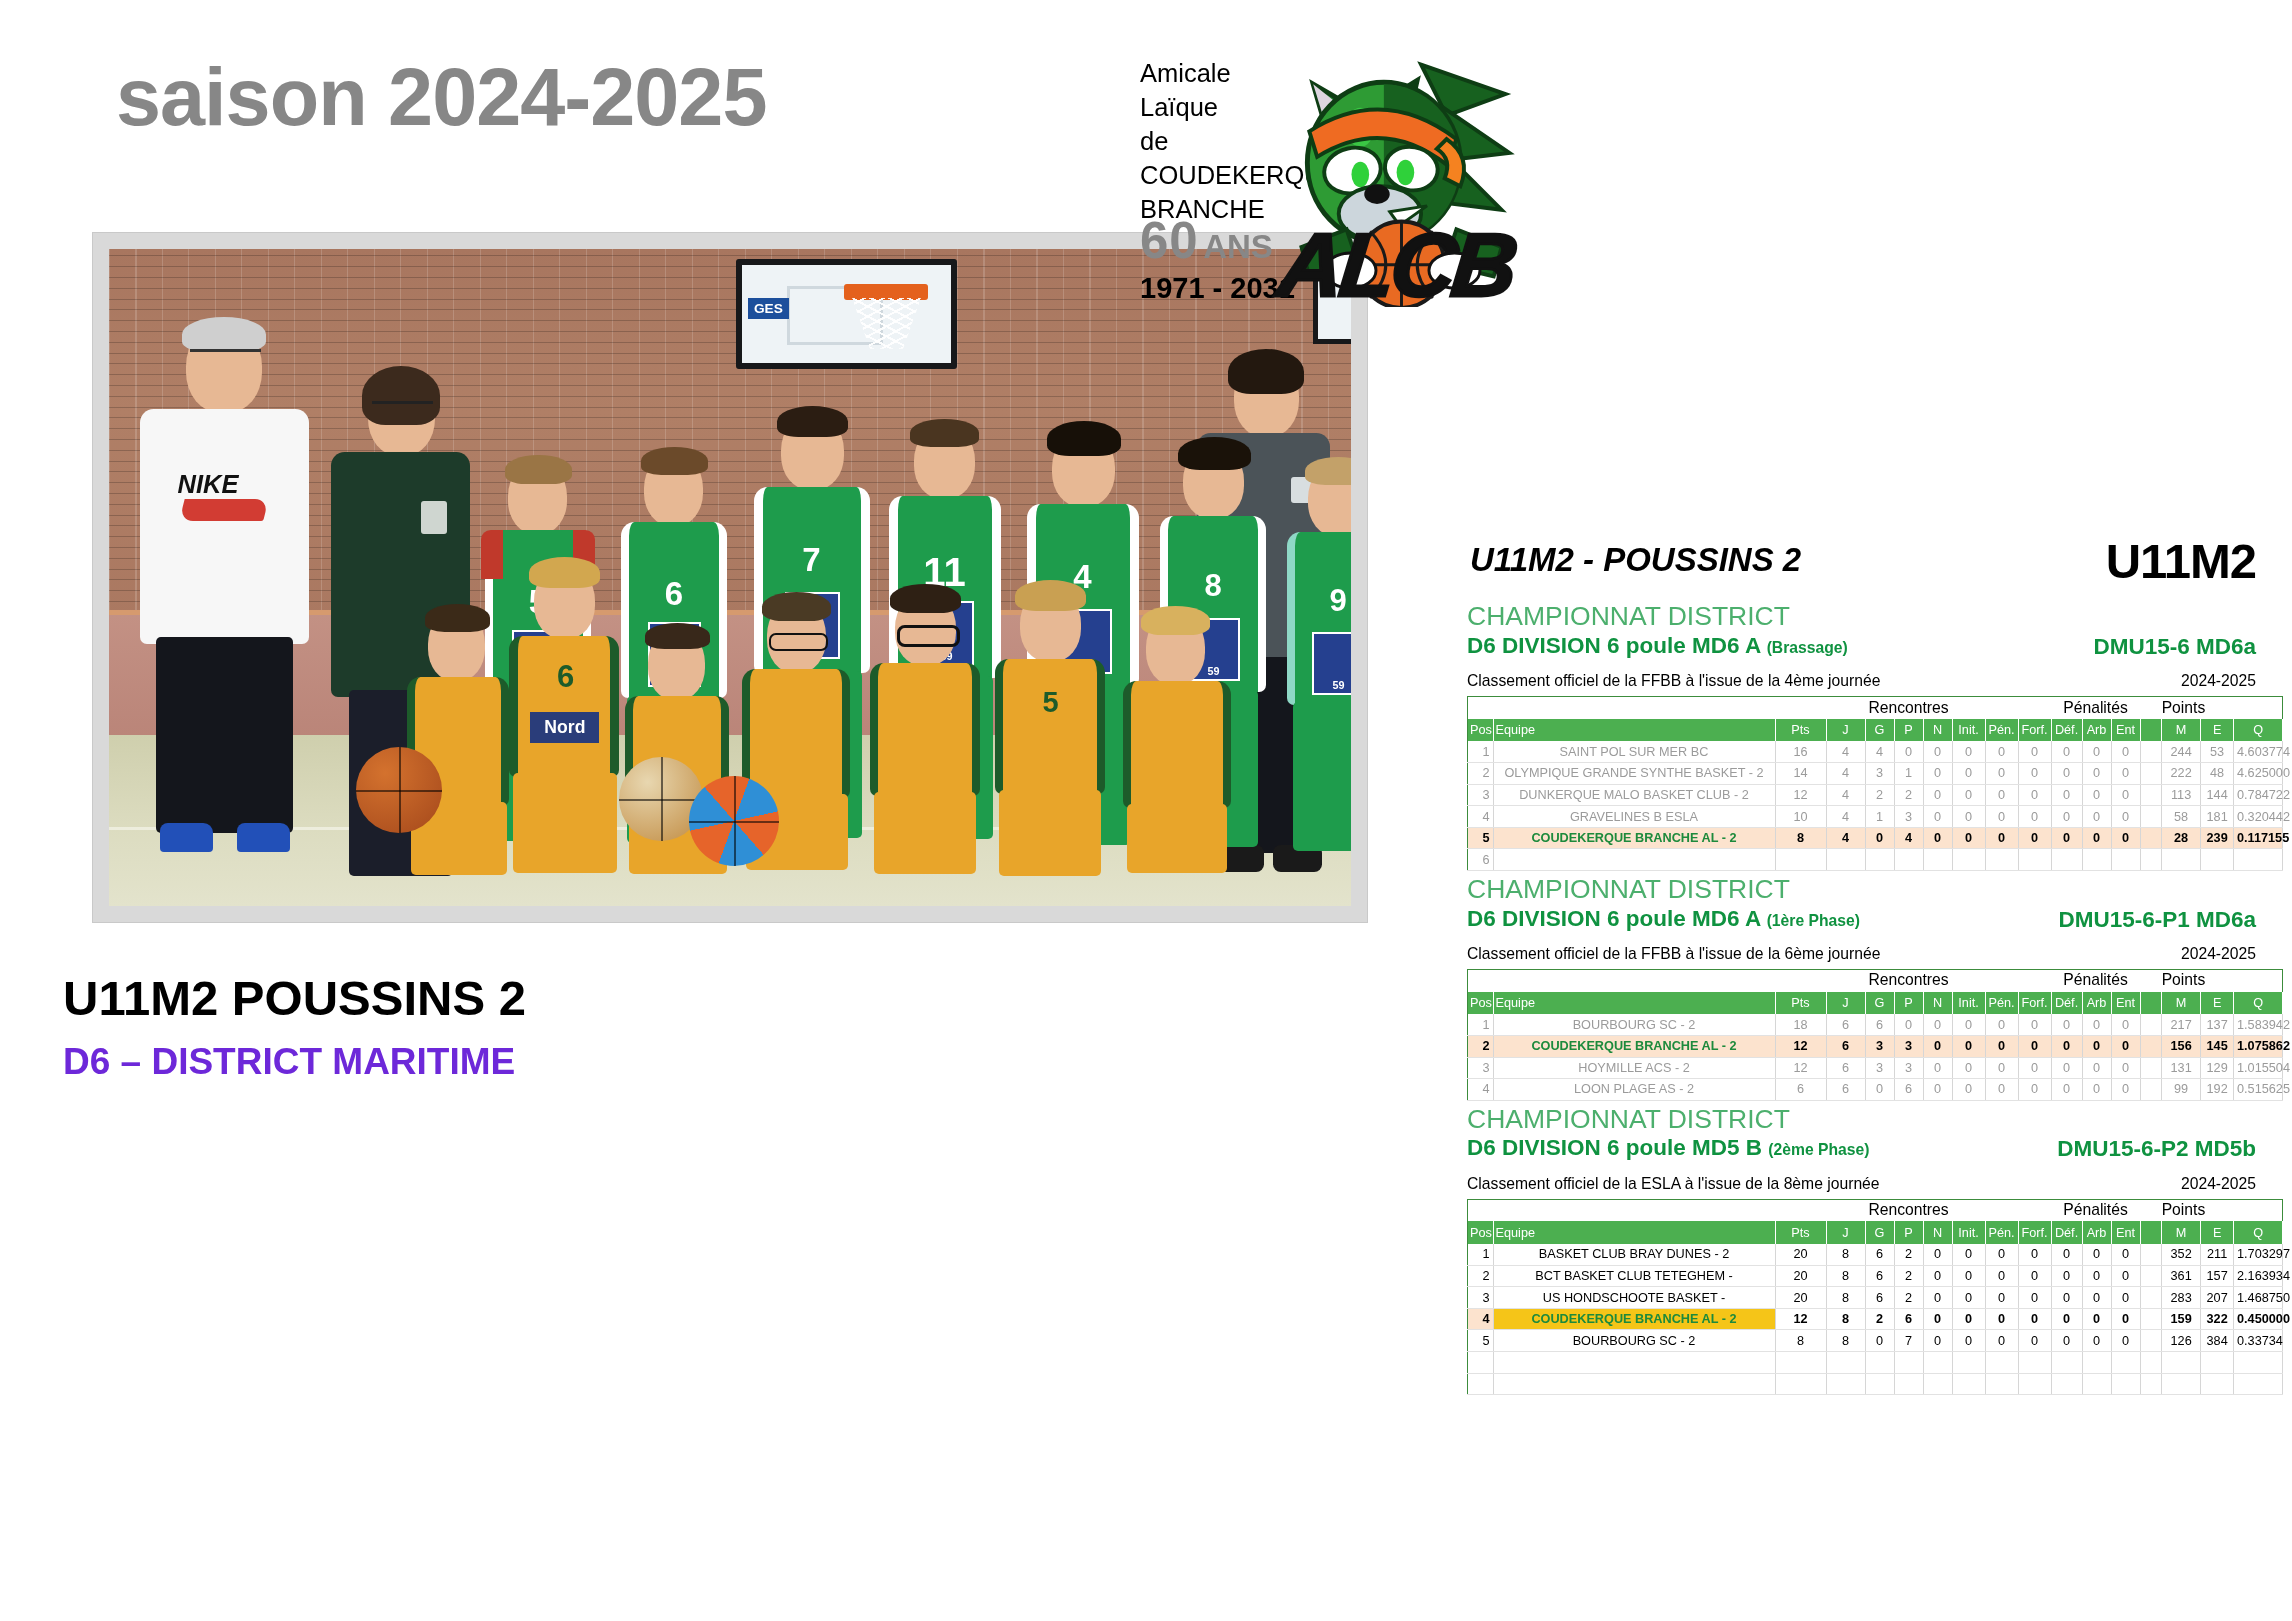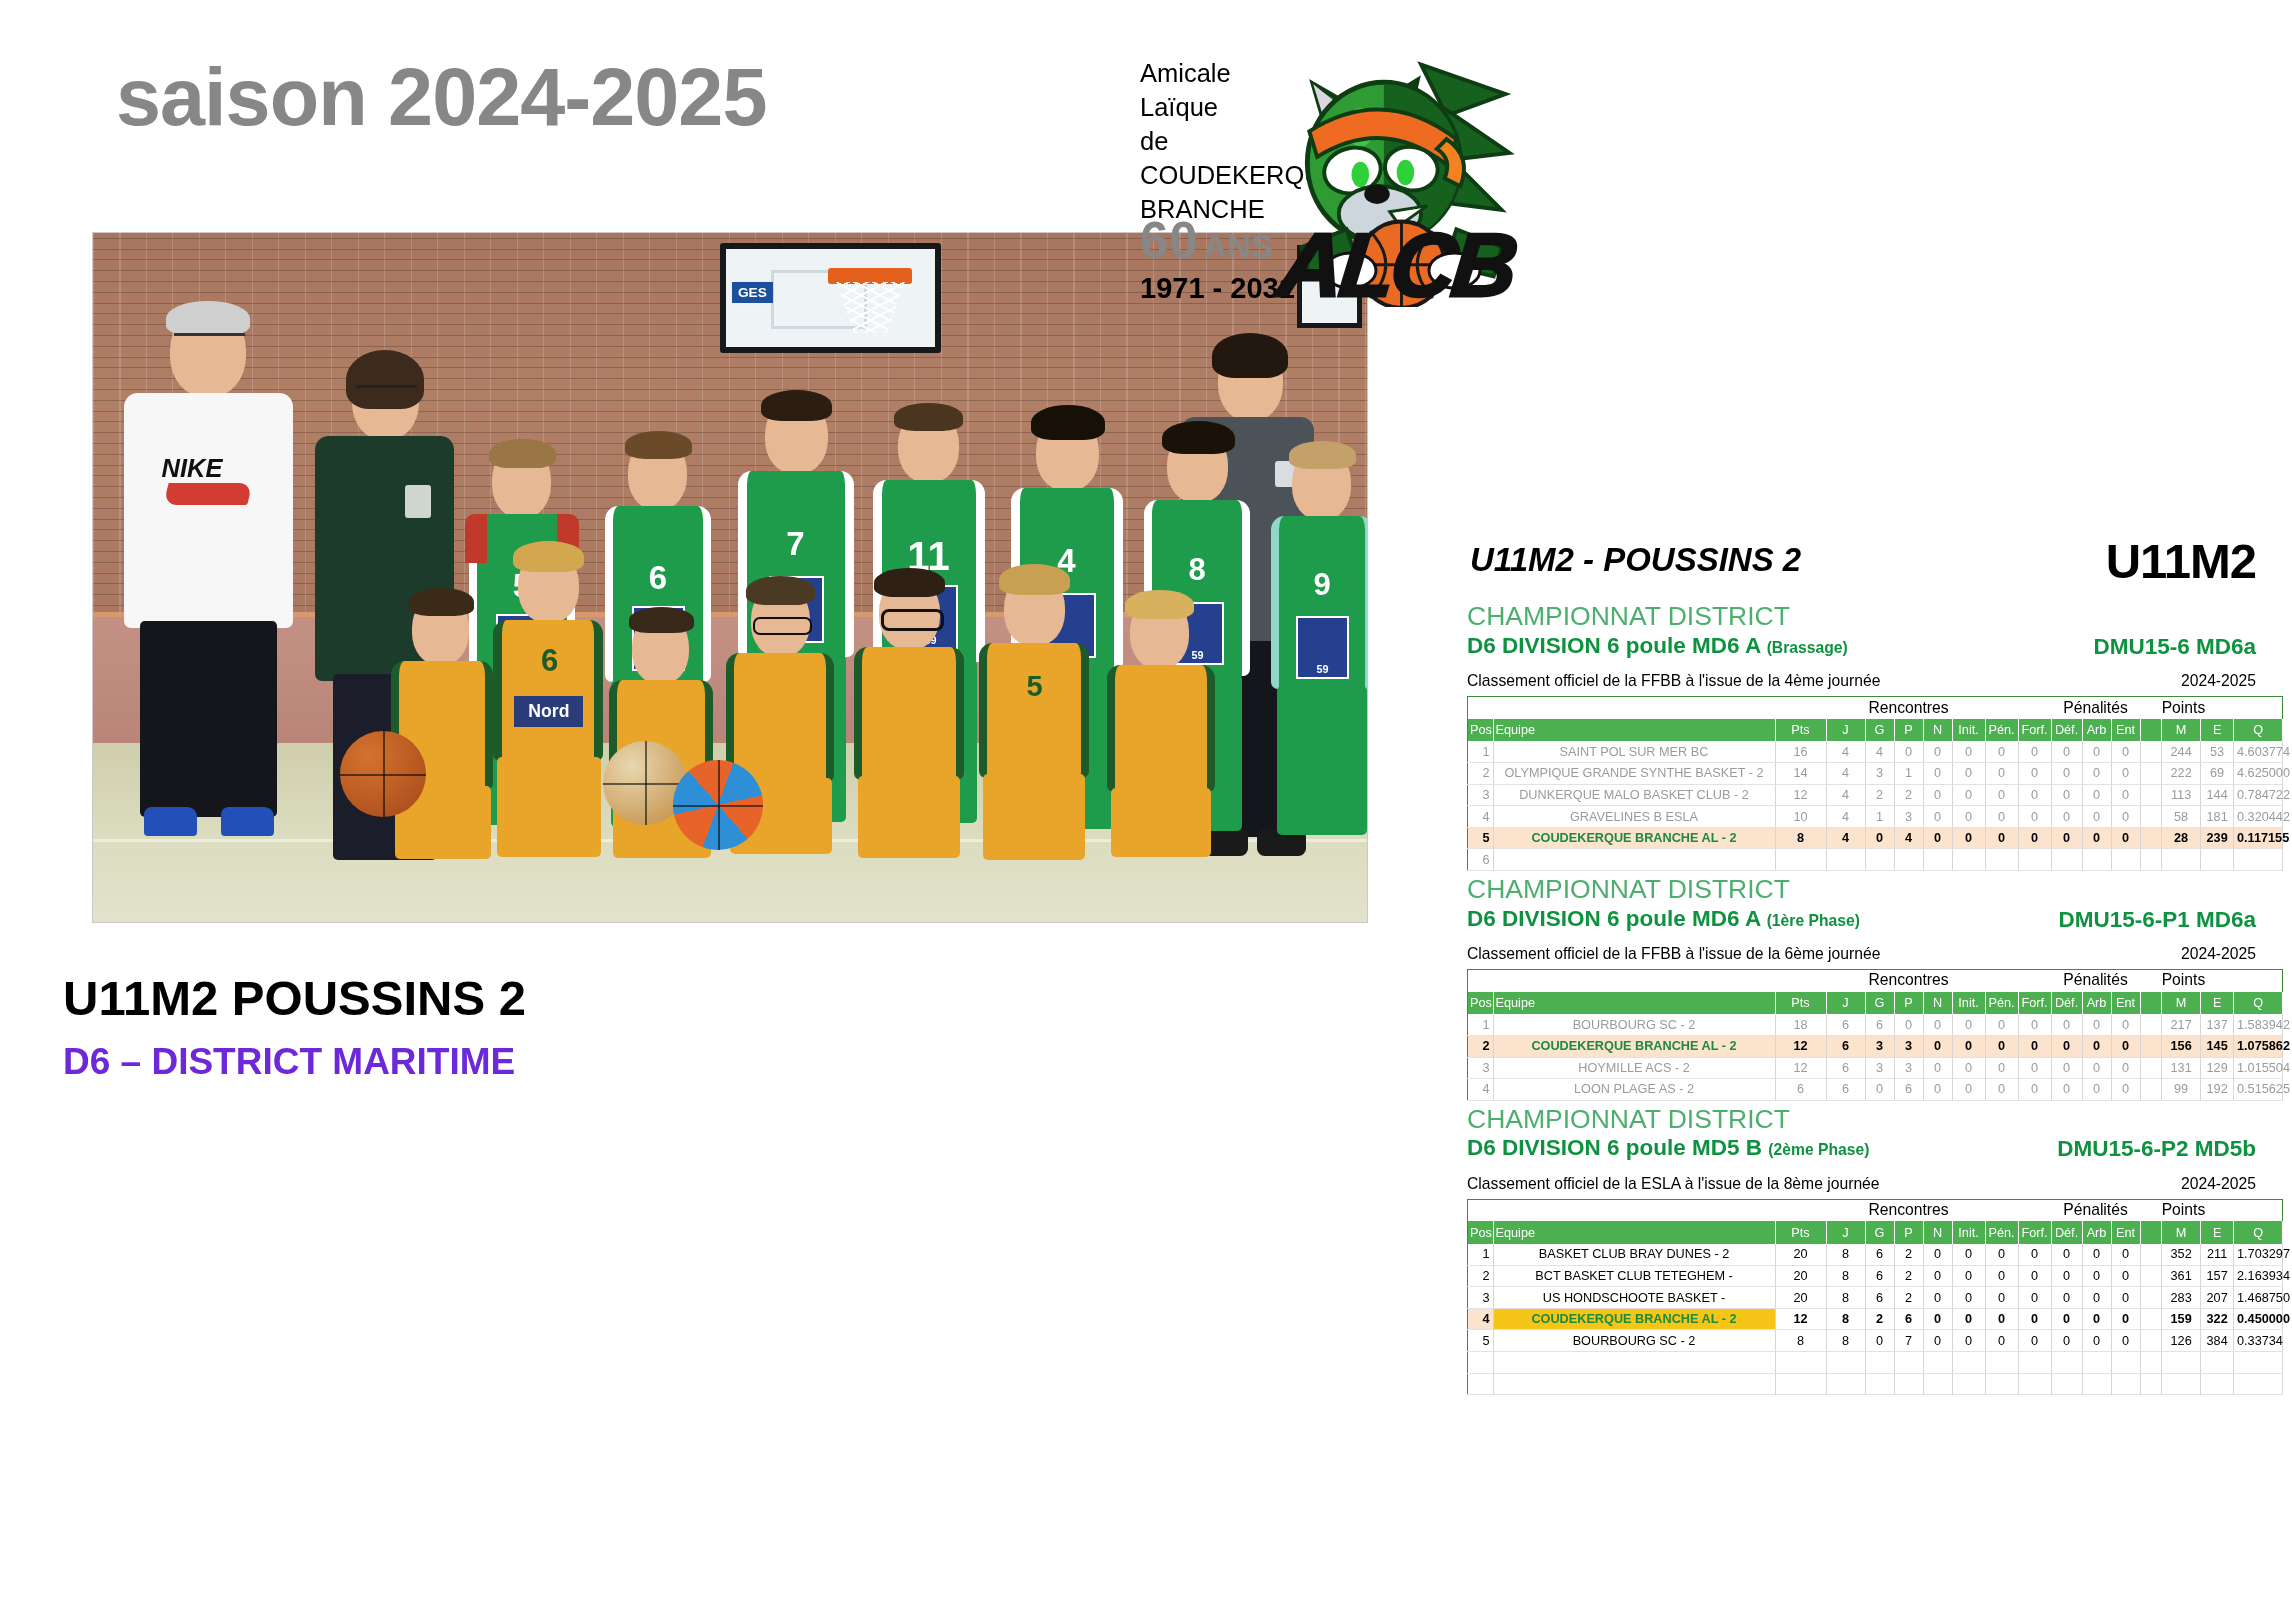--- a/index.html
+++ b/index.html
@@ -5,21 +5,21 @@
   html,body{margin:0;padding:0;background:#ffffff;}
   body{width:2293px;height:1621px;position:relative;overflow:hidden;
        font-family:"Liberation Sans","DejaVu Sans",sans-serif;color:#000;}
 
   
   #season-title{position:absolute;left:116px;top:57px;font-size:81px;font-weight:bold;
      color:#878787;letter-spacing:-1px;line-height:1;}
 
   
   #photo-frame{position:absolute;left:93px;top:233px;width:1274px;height:689px;
-     background:#d9d9d9;padding:0;box-sizing:border-box;
+     background:#d9d9d9;padding:16px;box-sizing:border-box;
      box-shadow:0 0 0 1px #c9c9c9;}
   #photo{position:relative;width:100%;height:100%;overflow:hidden;
      background:#b9a289;}
 
   
   .brick{position:absolute;left:0;top:0;width:100%;height:62%;
      background:
        repeating-linear-gradient(0deg,rgba(0,0,0,.20) 0 1px,rgba(0,0,0,0) 1px 10.8px),
        repeating-linear-gradient(90deg,rgba(255,255,255,.16) 0 1px,rgba(255,255,255,0) 1px 26.5px),
        linear-gradient(180deg,#a8765f 0%,#b07f66 40%,#a97760 100%);}
@@ -452,21 +452,21 @@
               <td>1</td>
               <td>0</td>
               <td>0</td>
               <td>0</td>
               <td>0</td>
               <td>0</td>
               <td>0</td>
               <td>0</td>
               <td></td>
               <td>222</td>
-              <td>69</td>
+              <td>48</td>
               <td>4.625000</td>
             </tr>
             <tr>
               <td class="pos" style="text-align: right;">3</td>
               <td class="team">DUNKERQUE MALO BASKET CLUB - 2</td>
               <td>12</td>
               <td>4</td>
               <td>2</td>
               <td>2</td>
               <td>0</td>

